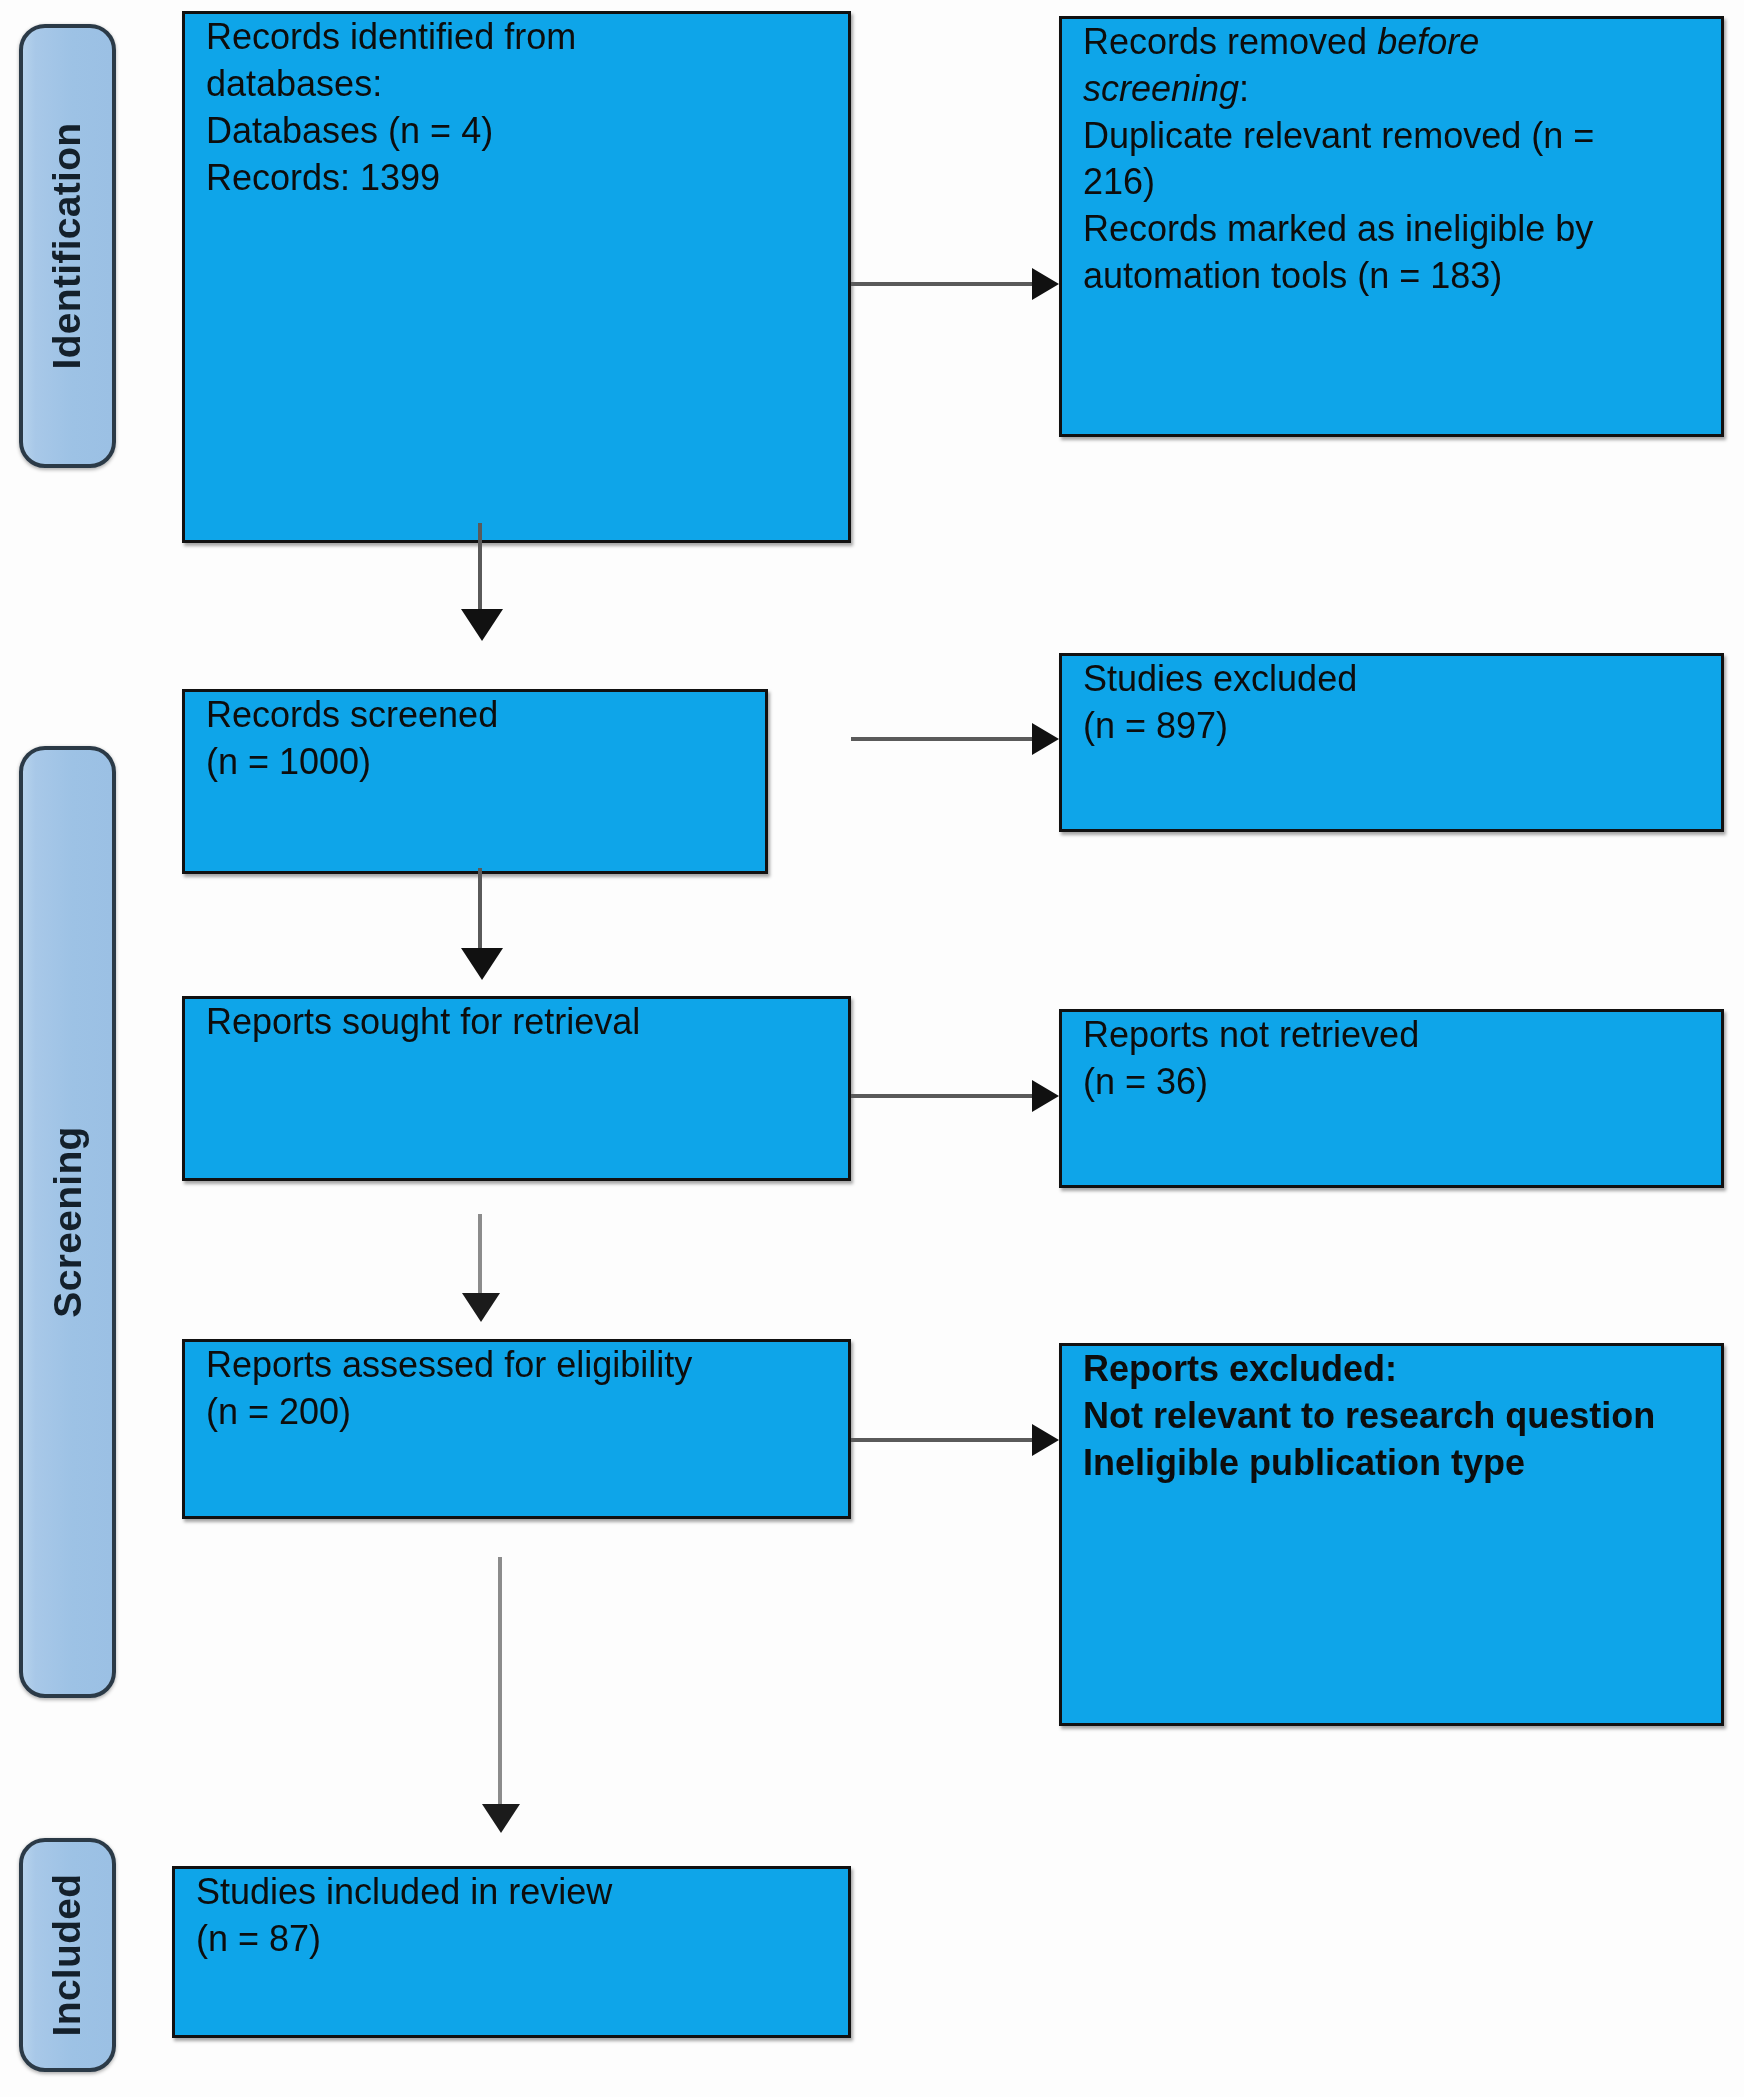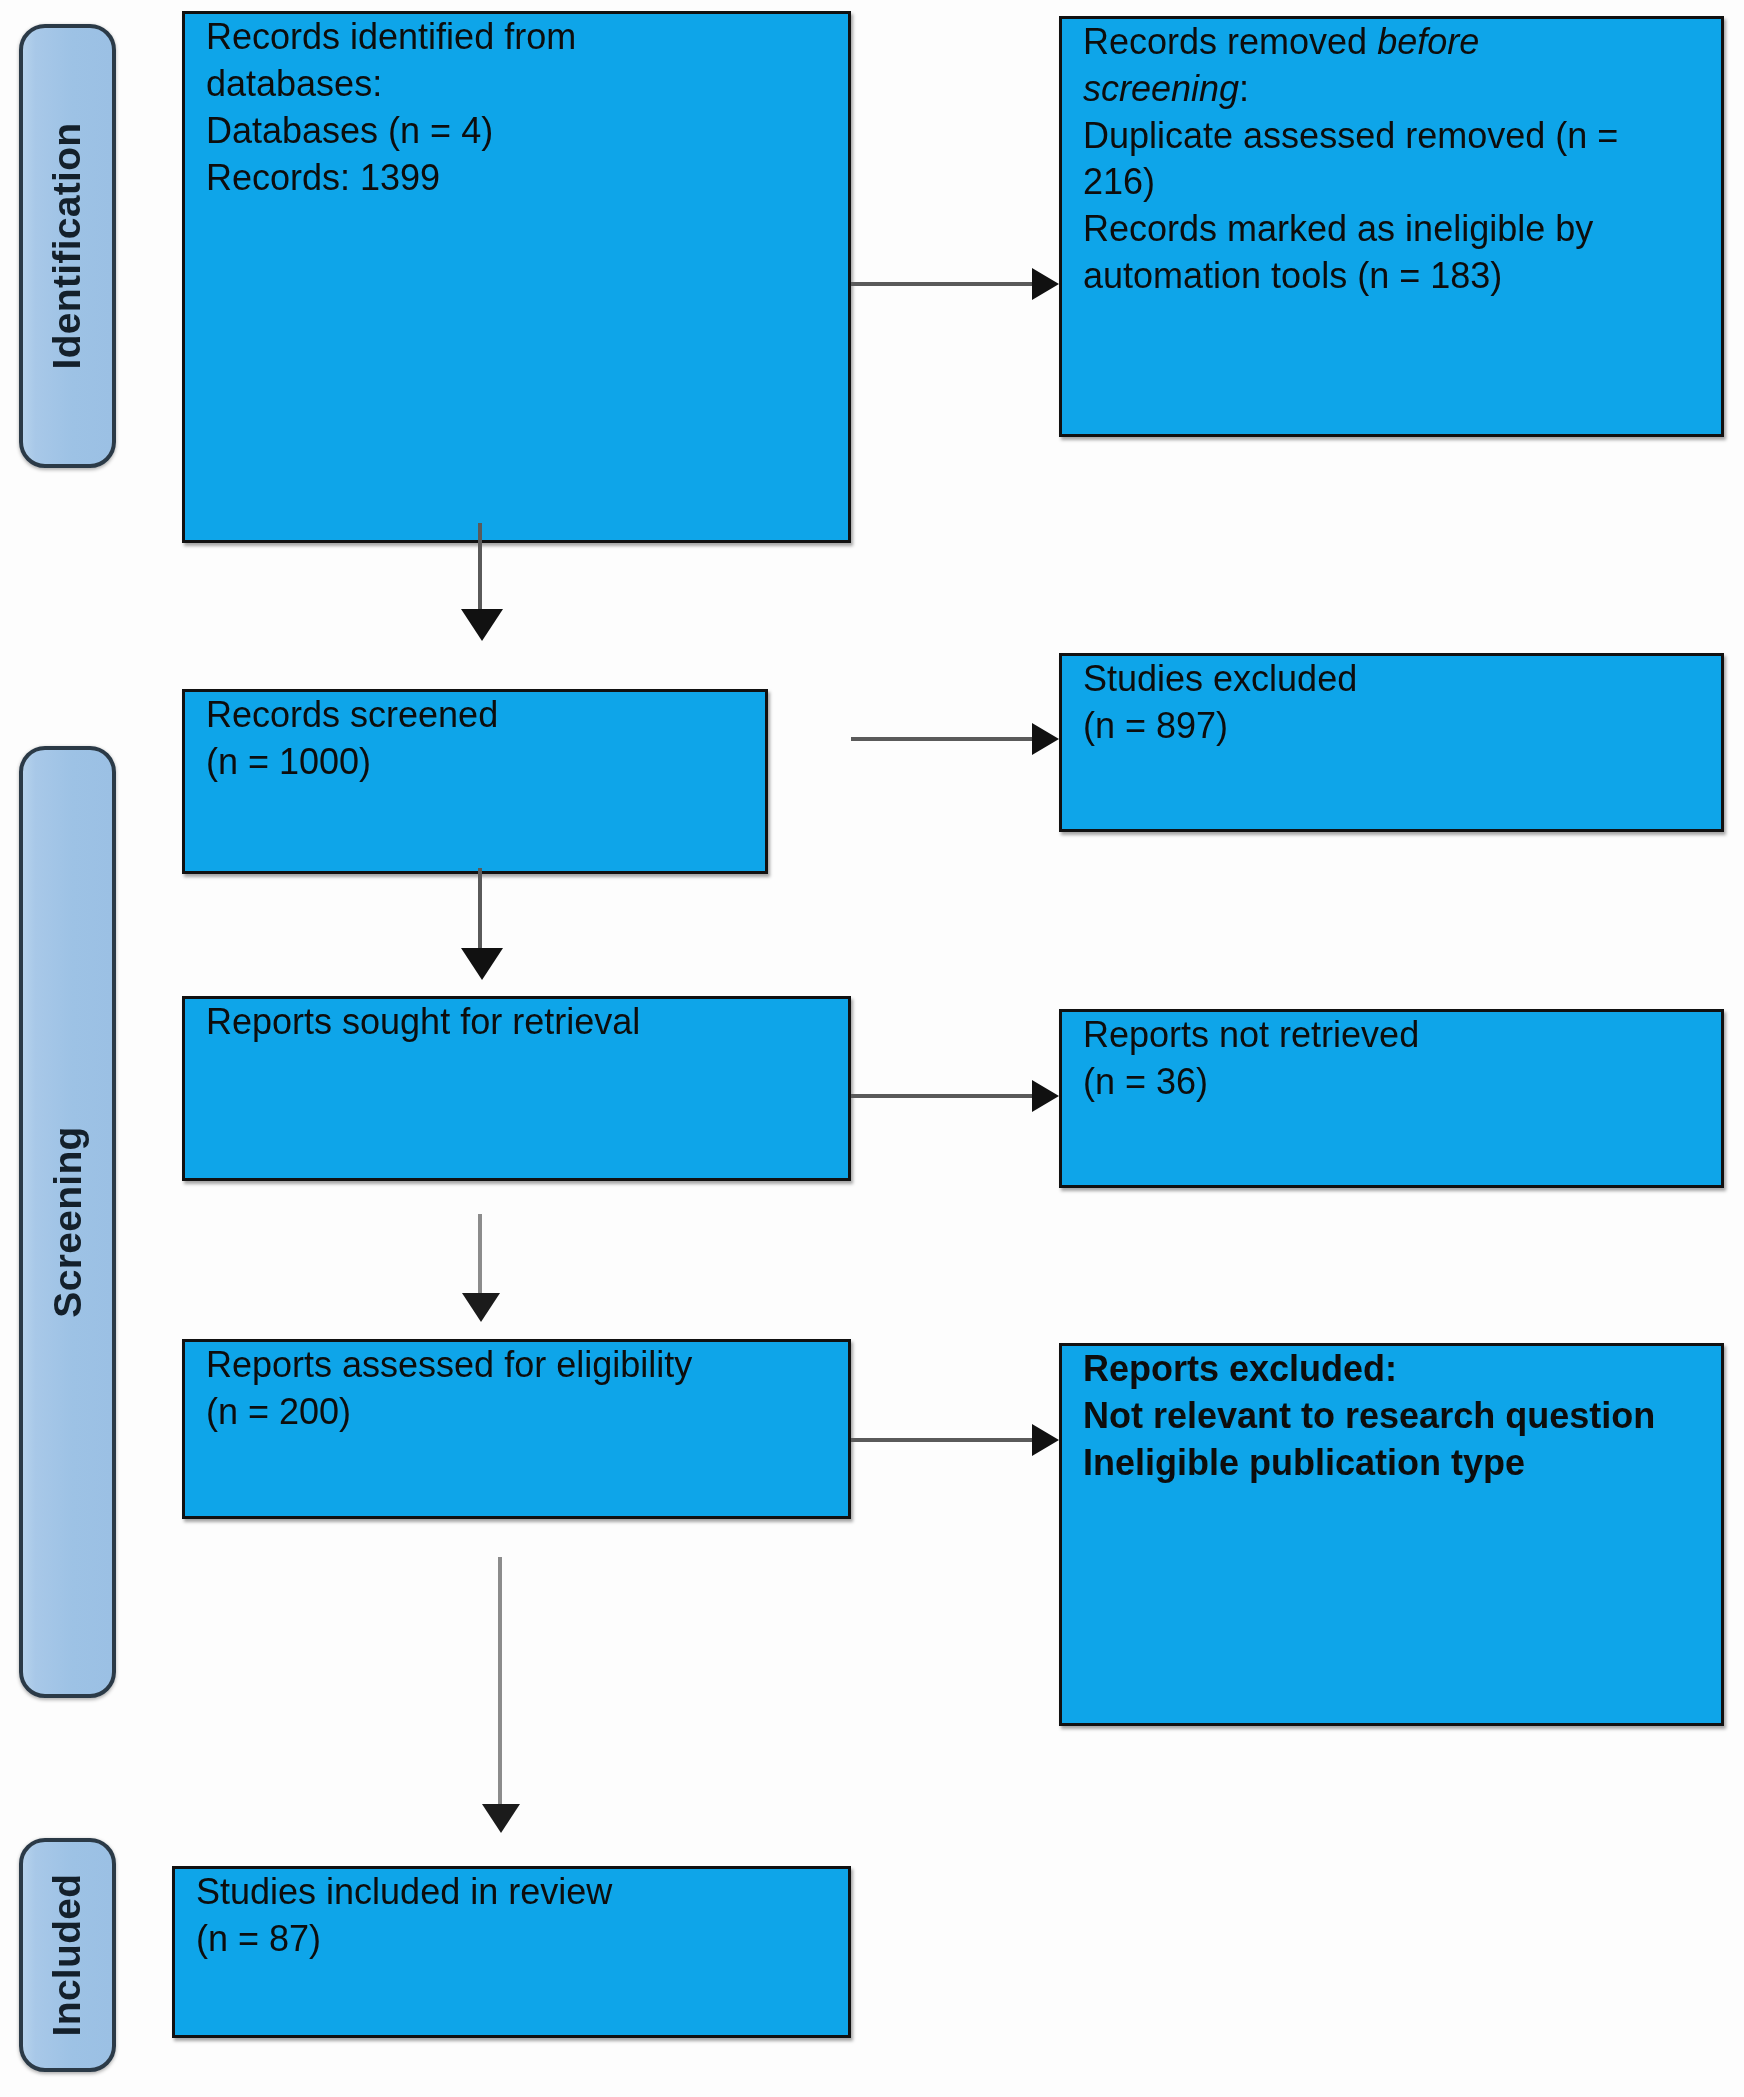--- a/index.html
+++ b/index.html
@@ -103,21 +103,21 @@
     </div>
   </div>
 
   <div class="conn h" style="left:851px;top:282px;width:181px;"></div>
   <div class="arrow-right" style="left:1032px;top:268px;"></div>
 
   <div class="box thin" style="left:1059px;top:16px;width:665px;height:421px;">
     <div class="box-text">
       <span class="ln"><span>Records removed </span><span class="it">before</span></span>
       <span class="ln"><span class="it">screening</span><span>:</span></span>
-      <span class="ln">Duplicate assessed removed (n =</span>
+      <span class="ln">Duplicate relevant removed (n =</span>
       <span class="ln">216)</span>
       <span class="ln">Records marked as ineligible by</span>
       <span class="ln">automation tools (n =  183)</span>
     </div>
   </div>
 
   <div class="conn v" style="left:478px;top:523px;height:94px;"></div>
   <div class="arrow-down" style="left:461px;top:609px;"></div>
 
   <div class="box" style="left:182px;top:649px;width:586px;height:185px;margin-top:40px;">

